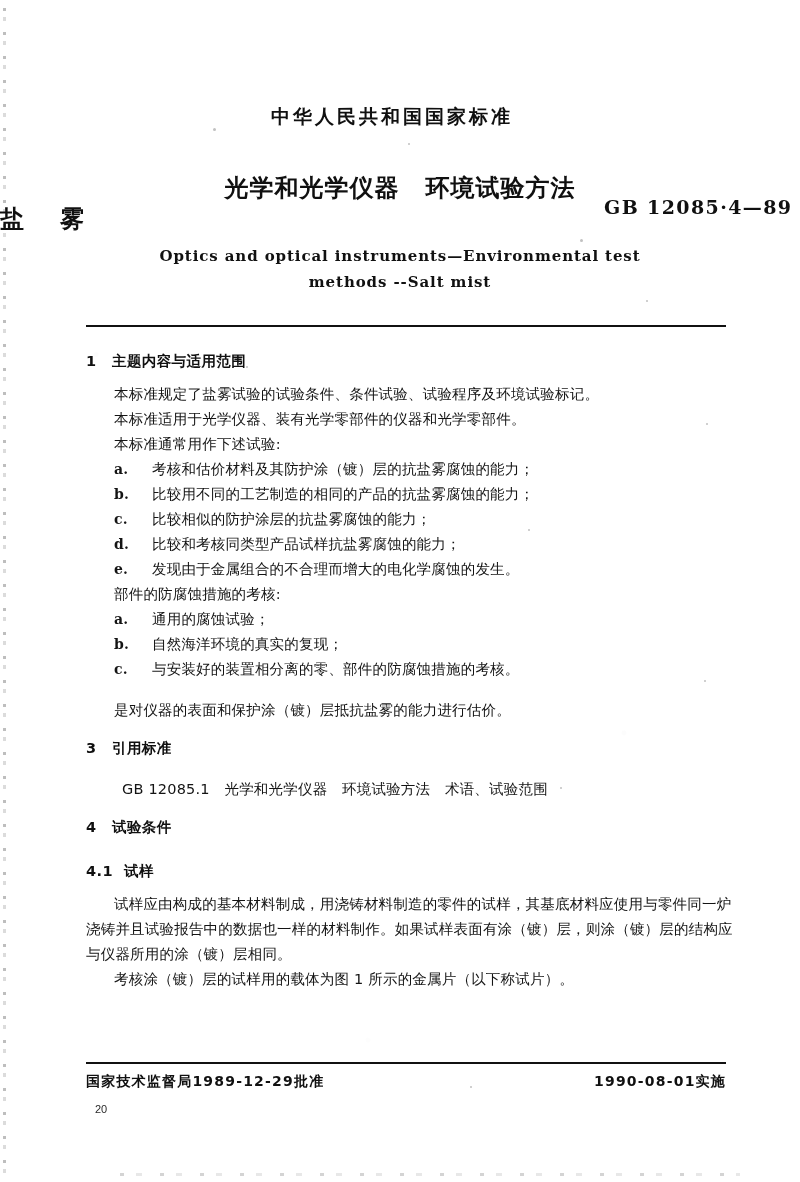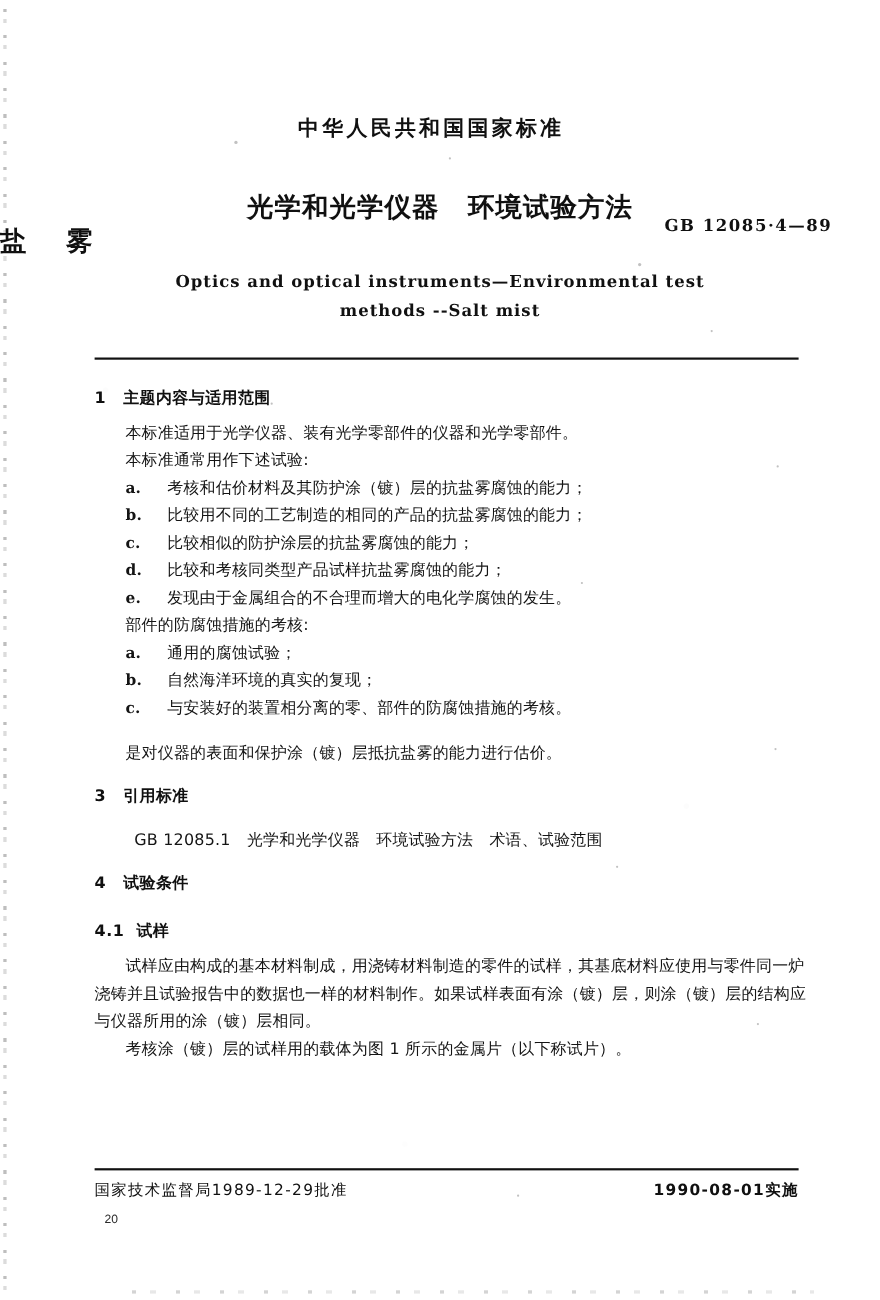--- a/index.html
+++ b/index.html
@@ -90,21 +90,21 @@
     font-weight: 700;
     color: #101010;
   }
   .title-cn-2 .gap { display: inline-block; width: 36px; }
 
   .std-no {
     position: absolute;
     left: 604px;
     top: 196px;
     font-family: "DejaVu Serif", "Liberation Serif", serif;
-    font-size: 15px;
+    font-size: 19px;
     font-weight: 700;
     letter-spacing: 1.4px;
     color: #101010;
     white-space: nowrap;
   }
 
   .title-en {
     position: absolute;
     left: 0; right: 0;
     font-family: "DejaVu Serif", "Liberation Serif", serif;
@@ -188,21 +188,21 @@
   .blk { margin-bottom: 16px; }
   .spacer-8 { height: 8px; }
   .spacer-14 { height: 14px; }
 
   
   .footer-left {
     position: absolute;
     left: 86px;
     top: 1073px;
     font-size: 14px;
-    font-weight: 400;
+    font-weight: 700;
     letter-spacing: 1.2px;
     color: #101010;
     white-space: nowrap;
   }
   .footer-right {
     position: absolute;
     right: 74px;
     top: 1073px;
     font-size: 14px;
     font-weight: 700;
@@ -254,20 +254,21 @@
   <div class="title-en l1">Optics and optical instruments—Environmental test</div>
 
   <div class="rule-top"></div>
 
   <div class="body-area">
 
     <div>
       <div class="clause-head">
         <span class="num">1</span><span>主题内容与适用范围</span>
       </div>
+      <p class="para hang">本标准规定了盐雾试验的试验条件、条件试验、试验程序及环境试验标记。</p>
       <p class="para hang">本标准适用于光学仪器、装有光学零部件的仪器和光学零部件。</p>
       <p class="para hang">本标准通常用作下述试验:</p>
       <ul class="list">
         <li>
             <span class="mk">a.</span>
             <span>考核和估价材料及其防护涂（镀）层的抗盐雾腐蚀的能力；</span>
           </li>
         <li>
             <span class="mk">b.</span>
             <span>比较用不同的工艺制造的相同的产品的抗盐雾腐蚀的能力；</span>

